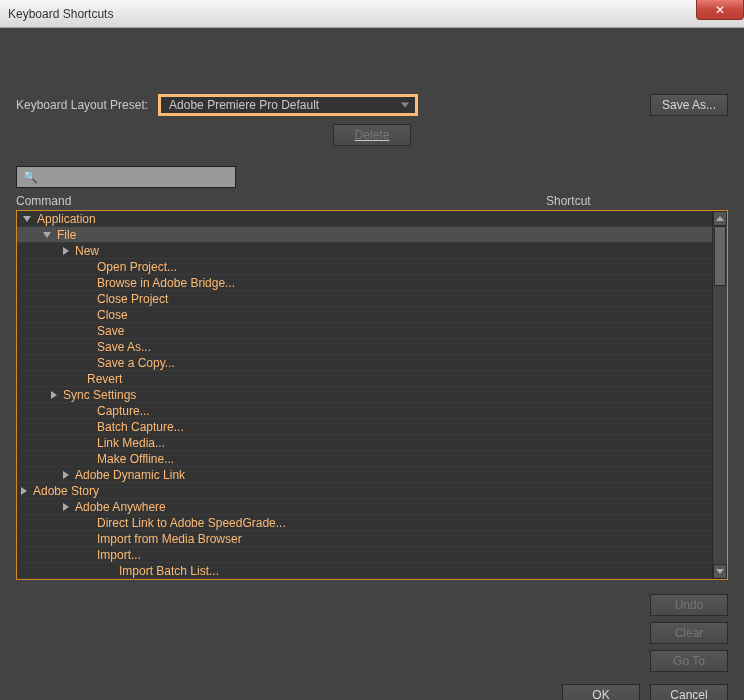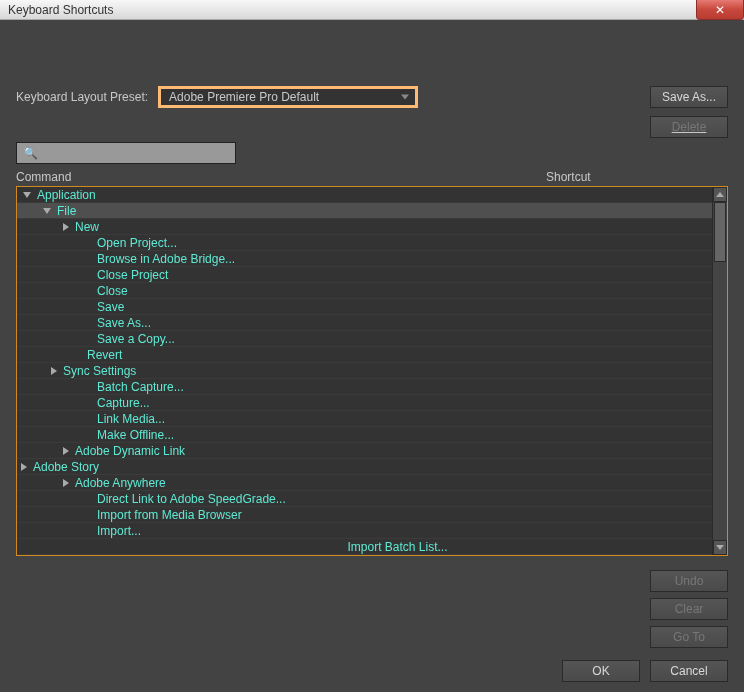--- a/index.html
+++ b/index.html
@@ -3,21 +3,21 @@
   <meta charset="utf-8">
   <style>
     * { margin: 0; padding: 0; box-sizing: border-box; font-family: "Segoe UI", Tahoma, sans-serif; }
     body {
       width: 744px; height: 700px;
       background: linear-gradient(to bottom, #7fa6c4 0%, #5a7a95 50%, #456275 100%);
       overflow: hidden;
     }
     .window { width: 744px; height: 700px; background: #fff; }
     .titlebar {
-      height: 20px;
+      height: 28px;
       background: linear-gradient(to bottom, #f7f7f7 0%, #e8e8e8 50%, #d8d8d8 100%);
       border-bottom: 1px solid #aaa;
       display: flex; align-items: center;
       padding-left: 8px;
       position: relative;
     }
     .titlebar-title { font-size: 12px; color: #333; }
     .titlebar-close {
       position: absolute; right: 0; top: 0;
       width: 48px; height: 20px;
@@ -65,21 +65,21 @@
     .btn {
       height: 22px; min-width: 78px;
       background: linear-gradient(to bottom, #555 0%, #4a4a4a 100%);
       border: 1px solid #2a2a2a;
       color: #d8d8d8;
       font-size: 12px;
       cursor: pointer;
       padding: 0 10px;
     }
     .btn.disabled { color: #777; cursor: default; }
-    .delete-row { display: flex; justify-content: flex-end; margin-bottom: 4px; text-decoration: underline; }
+    .delete-row { display: flex; justify-content: center; margin-bottom: 20px; text-decoration: underline; }
     .search-row { margin-bottom: 6px; }
     .search-input {
       width: 220px; height: 22px;
       background: #999;
       border: 1px solid #222;
       display: flex; align-items: center;
       padding: 0 6px;
       gap: 6px;
     }
     .search-icon { color: #555; font-size: 12px; }
@@ -98,21 +98,21 @@
       border: 1px solid #d08a1f;
       background: #333;
       height: 378px;
       position: relative;
       display: flex;
     }
     .tree {
       flex: 1;
       overflow: hidden;
       font-size: 12px;
-      color: #5eead4;
+      color: #fdba74;
     }
     .tree-row {
       height: 16px;
       display: flex; align-items: center;
       border-bottom: 1px solid #3a3a3a;
       padding-left: 4px;
       cursor: default;
     }
     .tree-row.selected { background: #4f4f4f; }
     .tri {
@@ -252,28 +252,28 @@
           <div class="tree-row" style="padding-left: 56px;">
             <span class="tri none"></span>
             <span>Revert</span>
           </div>
           <div class="tree-row" style="padding-left: 34px;">
             <span class="tri right"></span>
             <span>Sync Settings</span>
           </div>
           <div class="tree-row" style="padding-left: 66px;">
             <span class="tri none"></span>
+            <span>Capture...</span>
+          </div>
+          <div class="tree-row" style="padding-left: 66px;">
+            <span class="tri none"></span>
             <span>Batch Capture...</span>
           </div>
           <div class="tree-row" style="padding-left: 66px;">
             <span class="tri none"></span>
-            <span>Capture...</span>
-          </div>
-          <div class="tree-row" style="padding-left: 66px;">
-            <span class="tri none"></span>
             <span>Link Media...</span>
           </div>
           <div class="tree-row" style="padding-left: 66px;">
             <span class="tri none"></span>
             <span>Make Offline...</span>
           </div>
           <div class="tree-row" style="padding-left: 46px;">
             <span class="tri right"></span>
             <span>Adobe Dynamic Link</span>
           </div>
@@ -290,21 +290,21 @@
             <span>Direct Link to Adobe SpeedGrade...</span>
           </div>
           <div class="tree-row" style="padding-left: 66px;">
             <span class="tri none"></span>
             <span>Import from Media Browser</span>
           </div>
           <div class="tree-row" style="padding-left: 66px;">
             <span class="tri none"></span>
             <span>Import...</span>
           </div>
-          <div class="tree-row" style="padding-left: 66px; flex-direction: column;">
+          <div class="tree-row" style="padding-left: 88px;">
             <span class="tri none"></span>
             <span>Import Batch List...</span>
           </div>
         </div>
       <div class="scrollbar">
         <div class="sb-btn">
             <span class="sarrow-up"></span>
           </div>
         <div class="sb-track">
           <div class="sb-thumb"></div>

